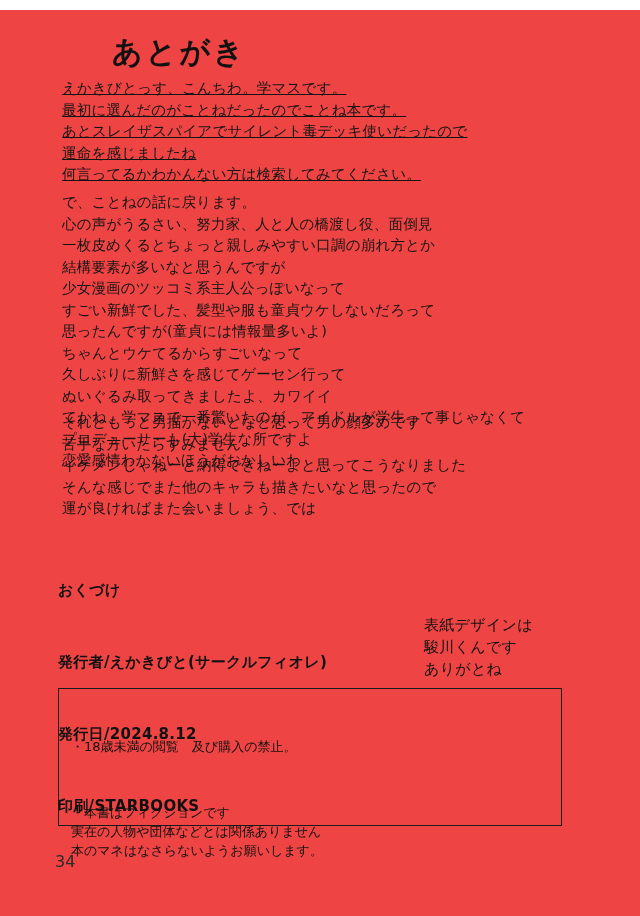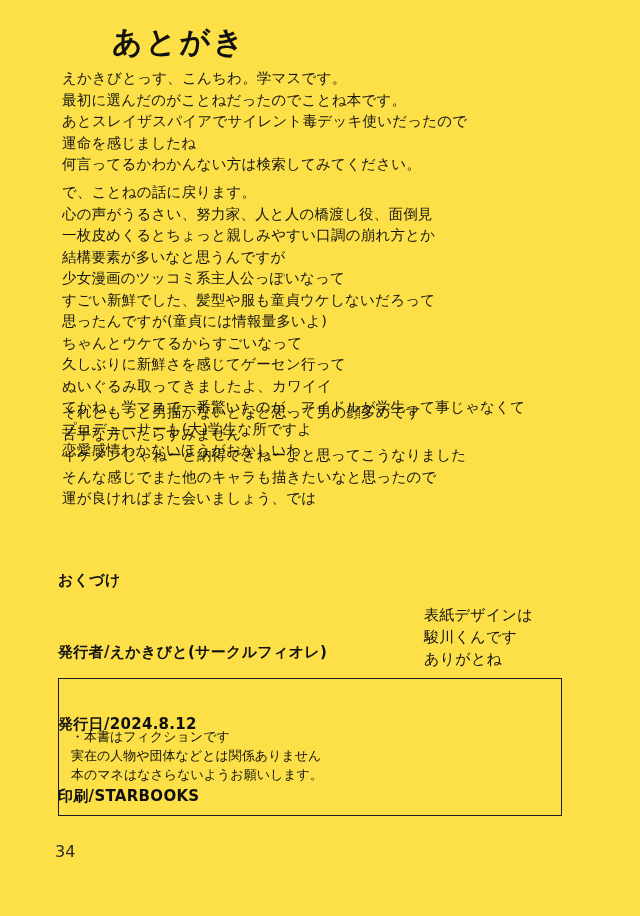--- a/index.html
+++ b/index.html
@@ -11,21 +11,22 @@
     width: 640px;
     height: 916px;
     font-family: "DejaVu Sans", sans-serif;
     color: #1a1a1a;
     position: relative;
     overflow: hidden;
   }
   .page {
     position: absolute;
     inset: 0;
-    background: #fde047;
+    background: #ef4444;
+    margin-top: 10px;
   }
 
   
   .title {
     position: absolute;
     left: 112px;
     top: 22px;
     font-size: 30px;
     font-weight: bold;
     letter-spacing: 3px;
@@ -36,21 +37,21 @@
   
   .body-block {
     position: absolute;
     left: 62px;
     font-size: 14.5px;
     line-height: 21.5px;
     letter-spacing: 0.2px;
     color: #141414;
     white-space: pre;
   }
-  #block1 { top: 68px; }
+  #block1 { top: 68px; text-decoration: underline; }
   #block2 { top: 182px; }
   #block3 { top: 402px; }
 
   
   .colophon {
     position: absolute;
     left: 58px;
     top: 520px;
     font-size: 15px;
     line-height: 24px;
@@ -154,20 +155,21 @@
     
     
   </div>
 
   <div class="cover-credit">表紙デザインは
 駿川くんです
 ありがとね</div>
 
   <div class="notice-box">
     <div class="notice-left">
+      <div class="grp">・18歳未満の閲覧　及び購入の禁止。</div>
       <div class="grp">・本書はフィクションです
 実在の人物や団体などとは関係ありません
 本のマネはなさらないようお願いします。</div>
     </div>
     <div class="notice-right">
     </div>
   </div>
 
   <div class="page-number">34</div>
 

